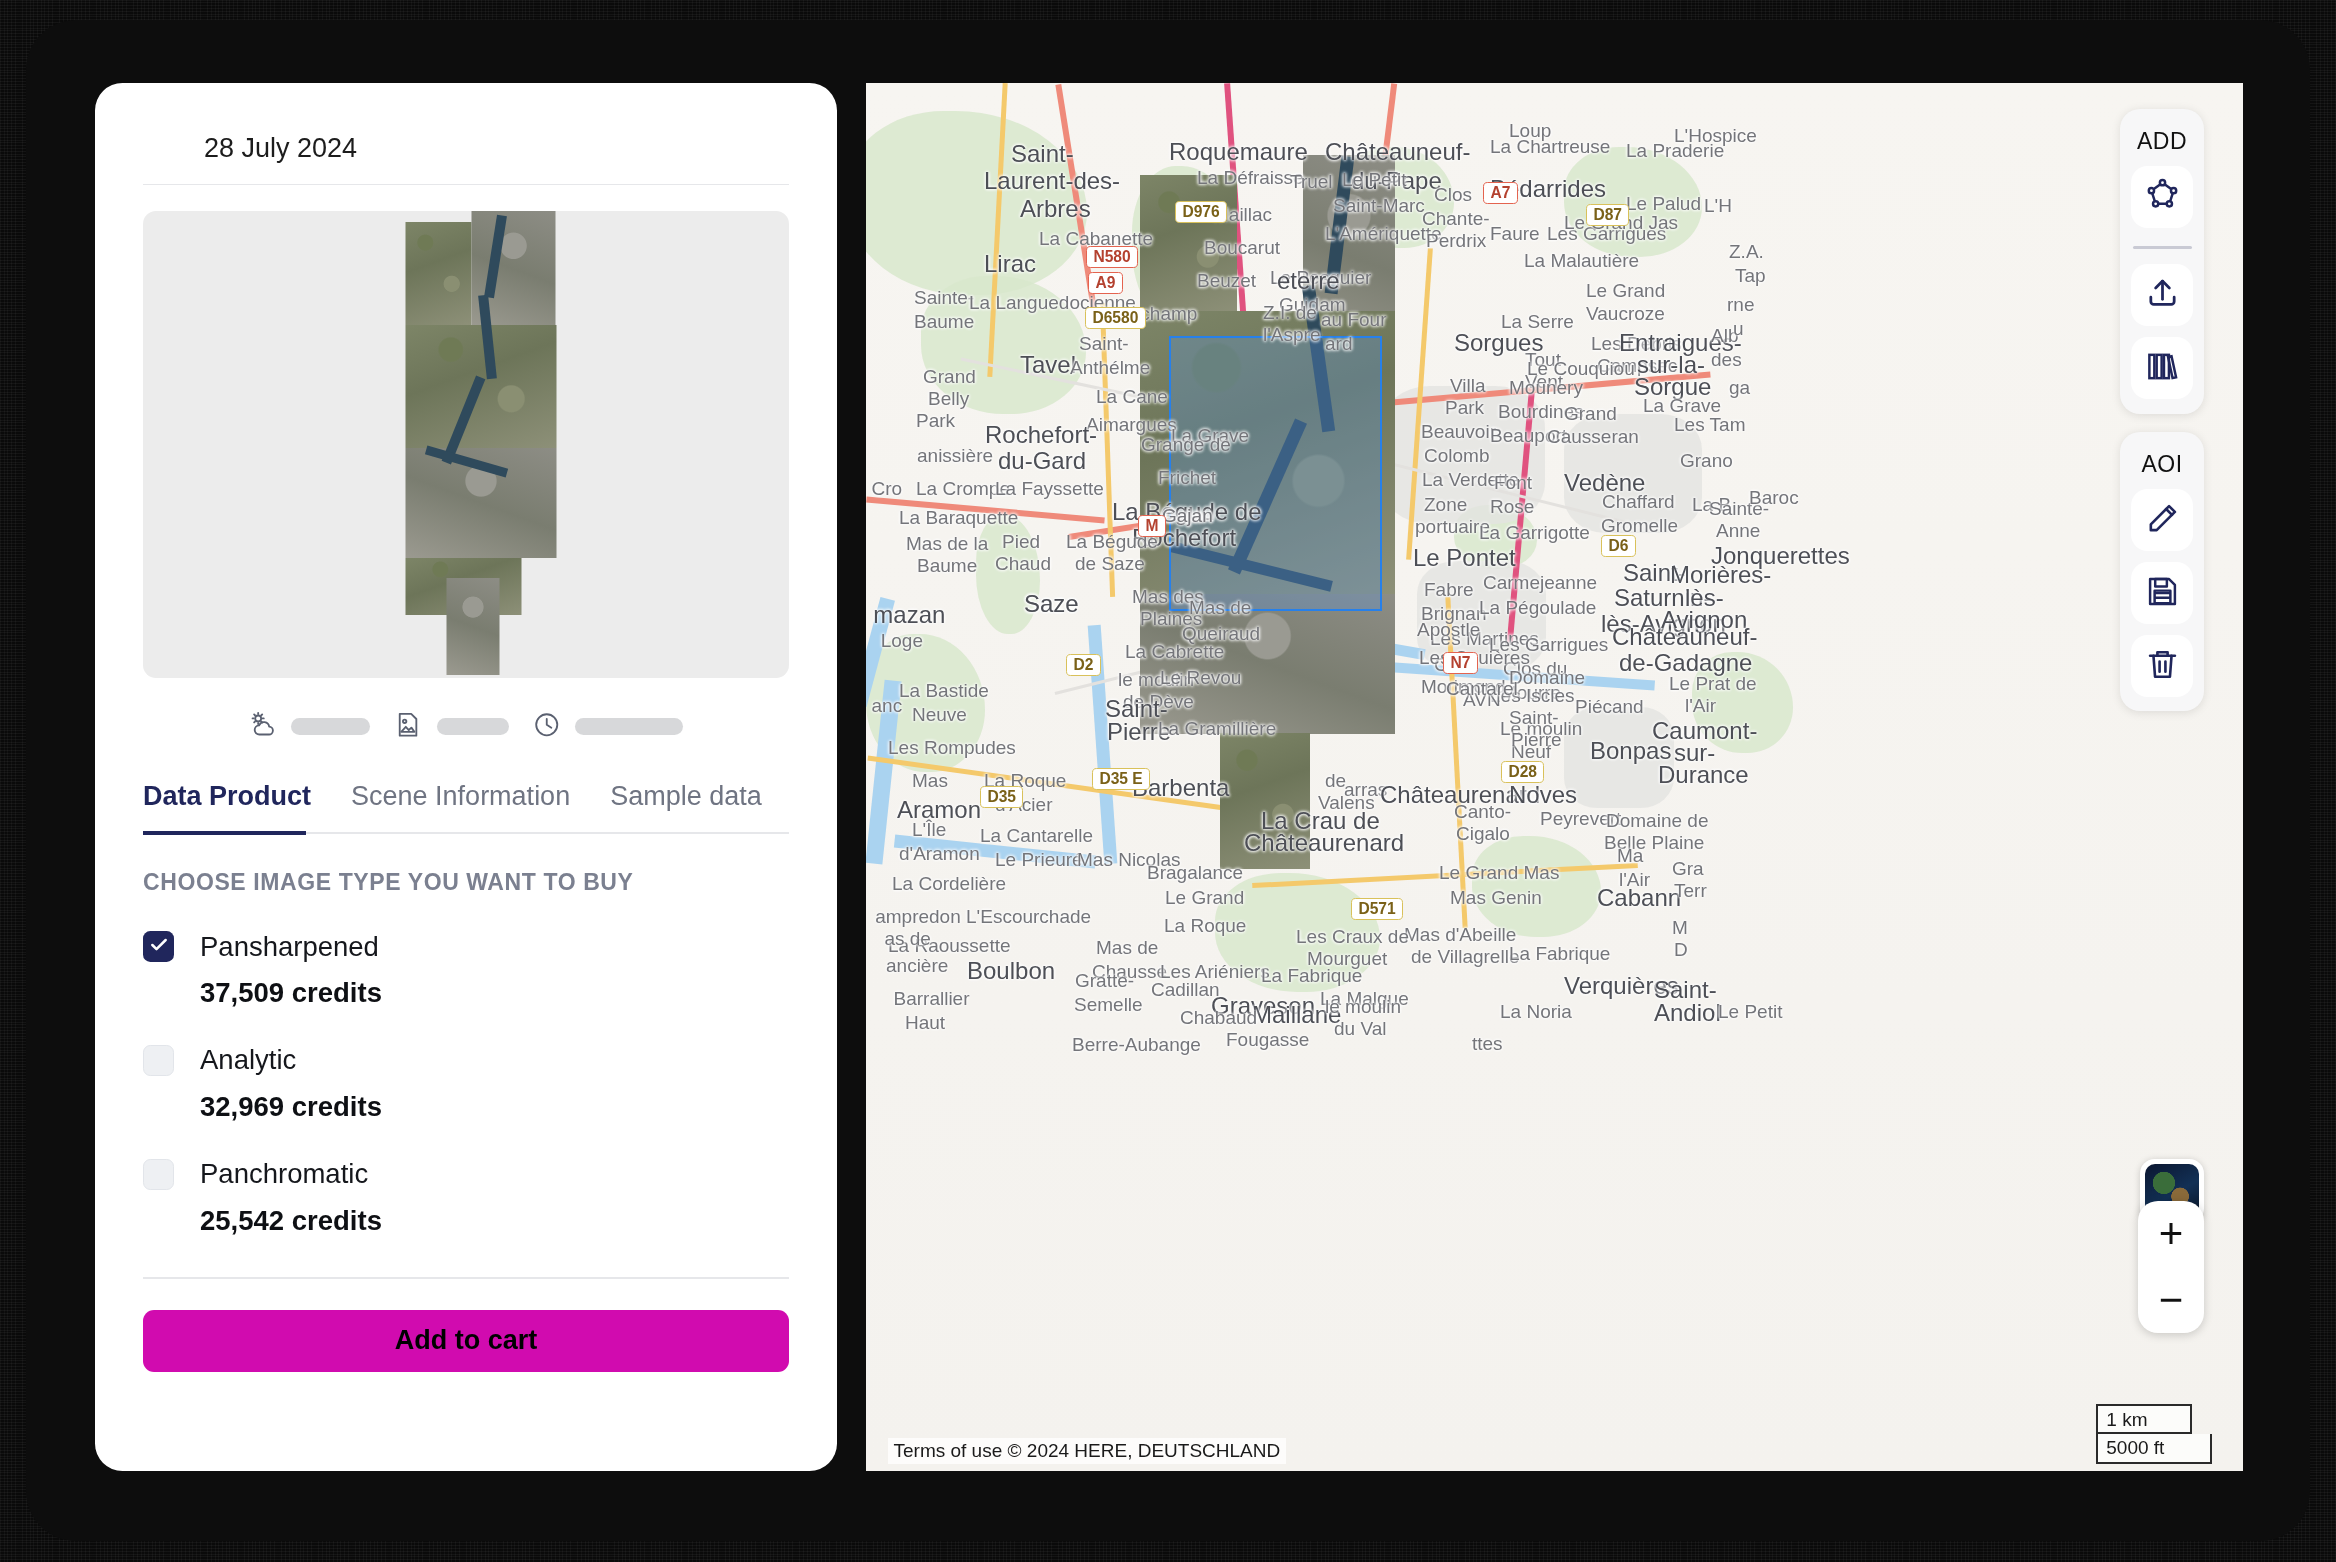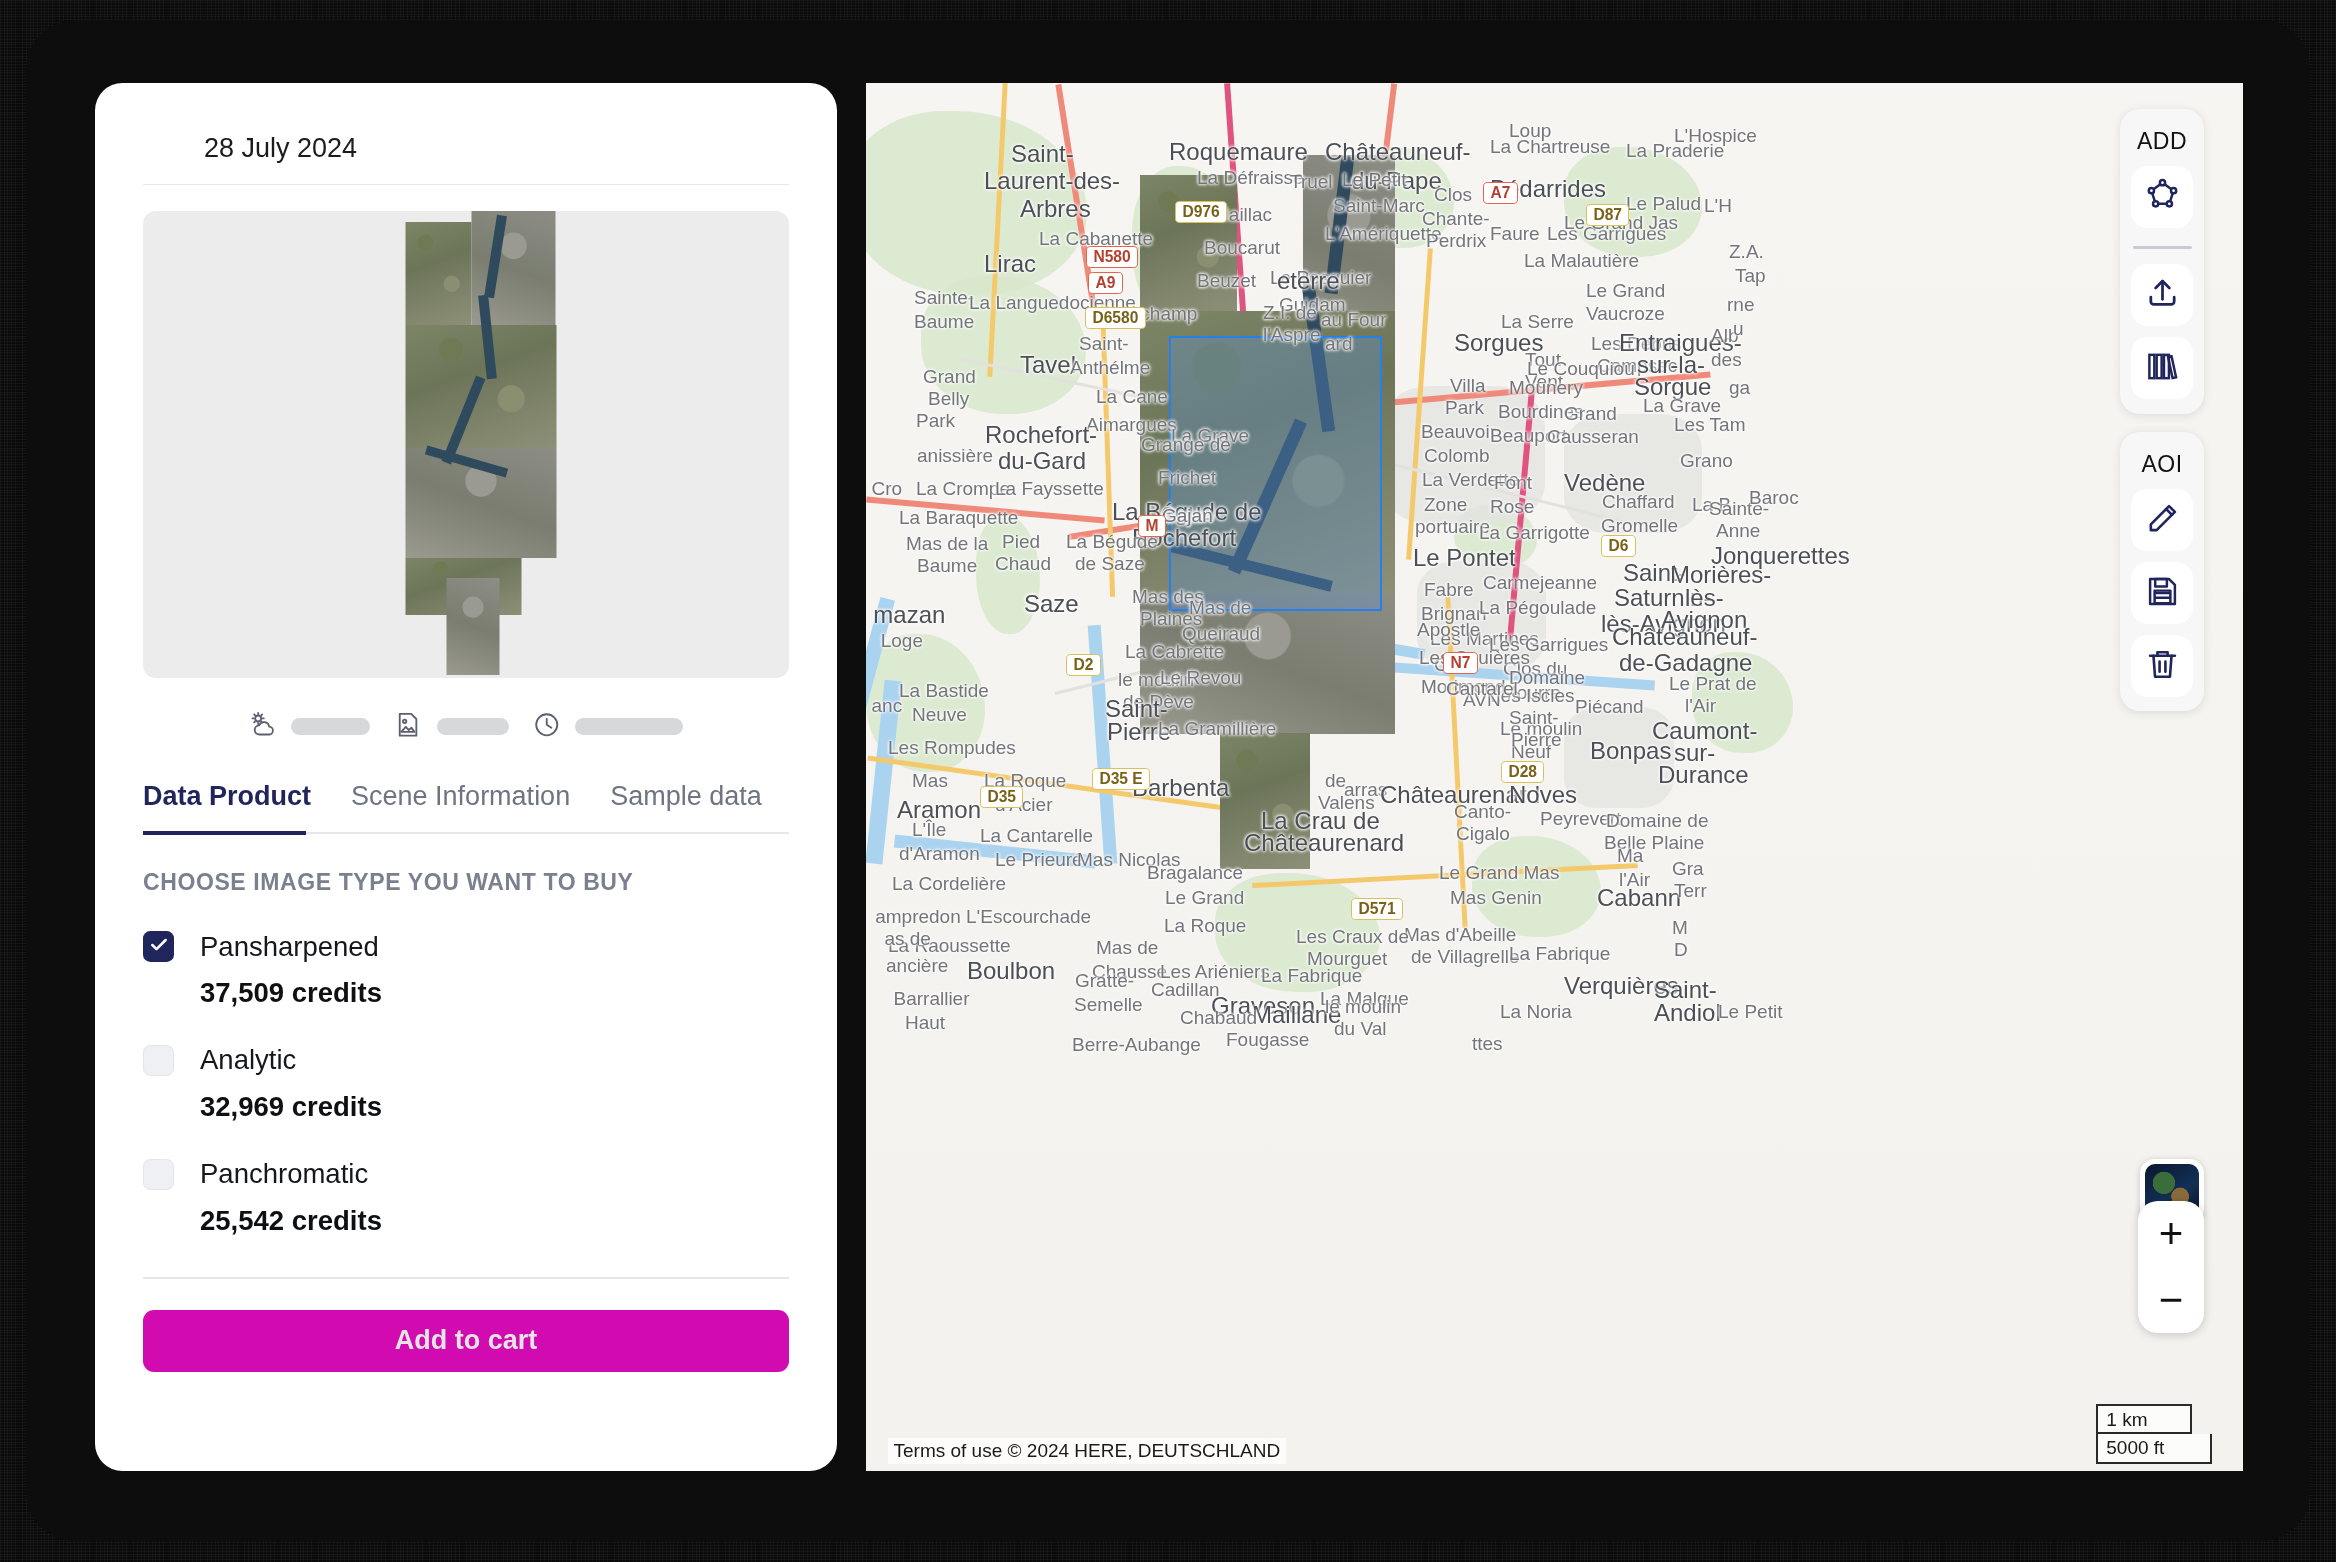--- a/index.html
+++ b/index.html
@@ -94,21 +94,21 @@
   .cb { width:31px; height:31px; border-radius:7.3px; flex:0 0 auto; }
   .cb.on { background:#20265c; display:flex; align-items:center; justify-content:center; }
   .cb.off { background:#eef0f3; border:1.8px solid #e2e5ea; }
   .cb svg { width:20px; height:20px; }
   .option-label { font-size:27.5px; color:#15171c; }
   .option-price { font-size:27.5px; font-weight:bold; color:#0e1014; margin:14.7px 0 0 57px; }
 
   .panel-divider { height:1.8px; background:#e6e7ea; margin-top:40px; }
   .cart-btn {
     margin-top:31px; width:100%; height:62px; border:none; border-radius:11px;
-    background:#d10baf; color:#e5e5e5; font-size:27px; font-weight:bold; cursor:pointer;
+    background:#d10baf; color:#000000; font-size:27px; font-weight:bold; cursor:pointer;
     font-family:"Liberation Sans", sans-serif;
   }
 
   
   .map {
     position:absolute; left:866px; top:83px; width:1377px; height:1388px;
     overflow:hidden; background:#f6f4f0;
   }
   .map-base { position:absolute; inset:0;
     background:

